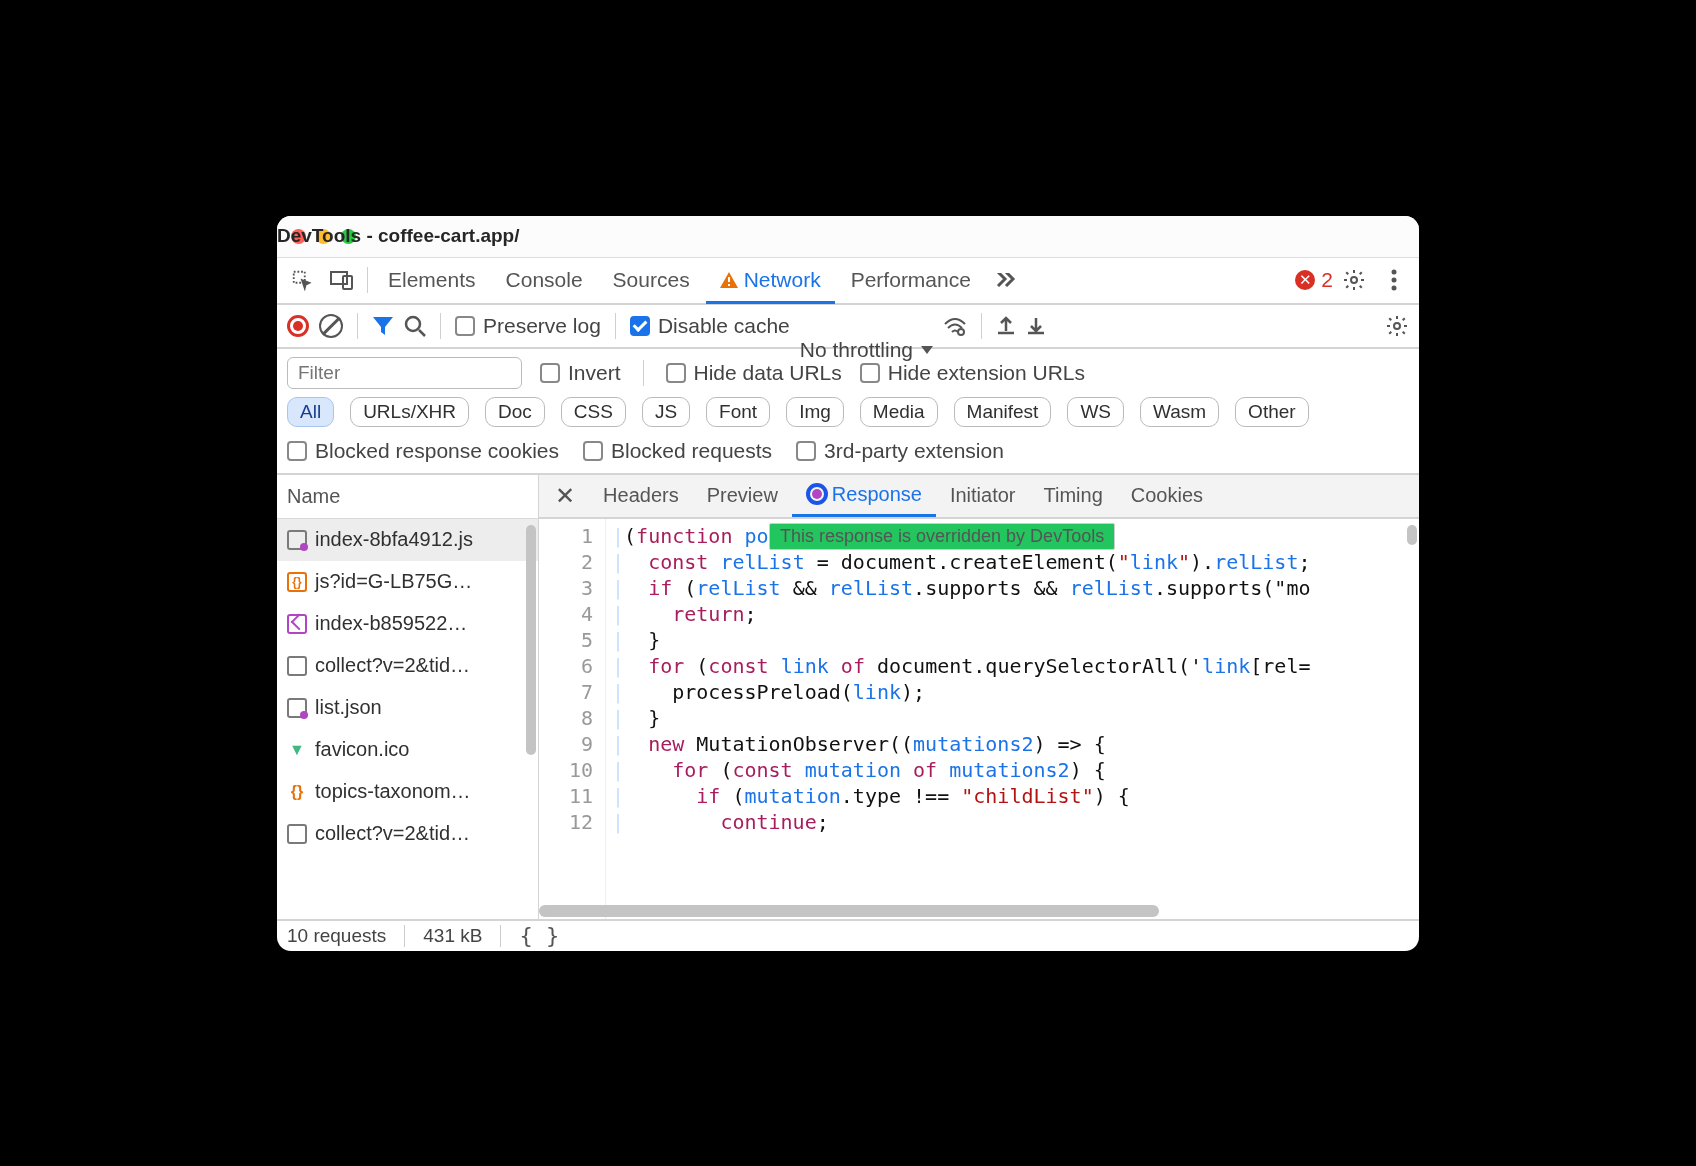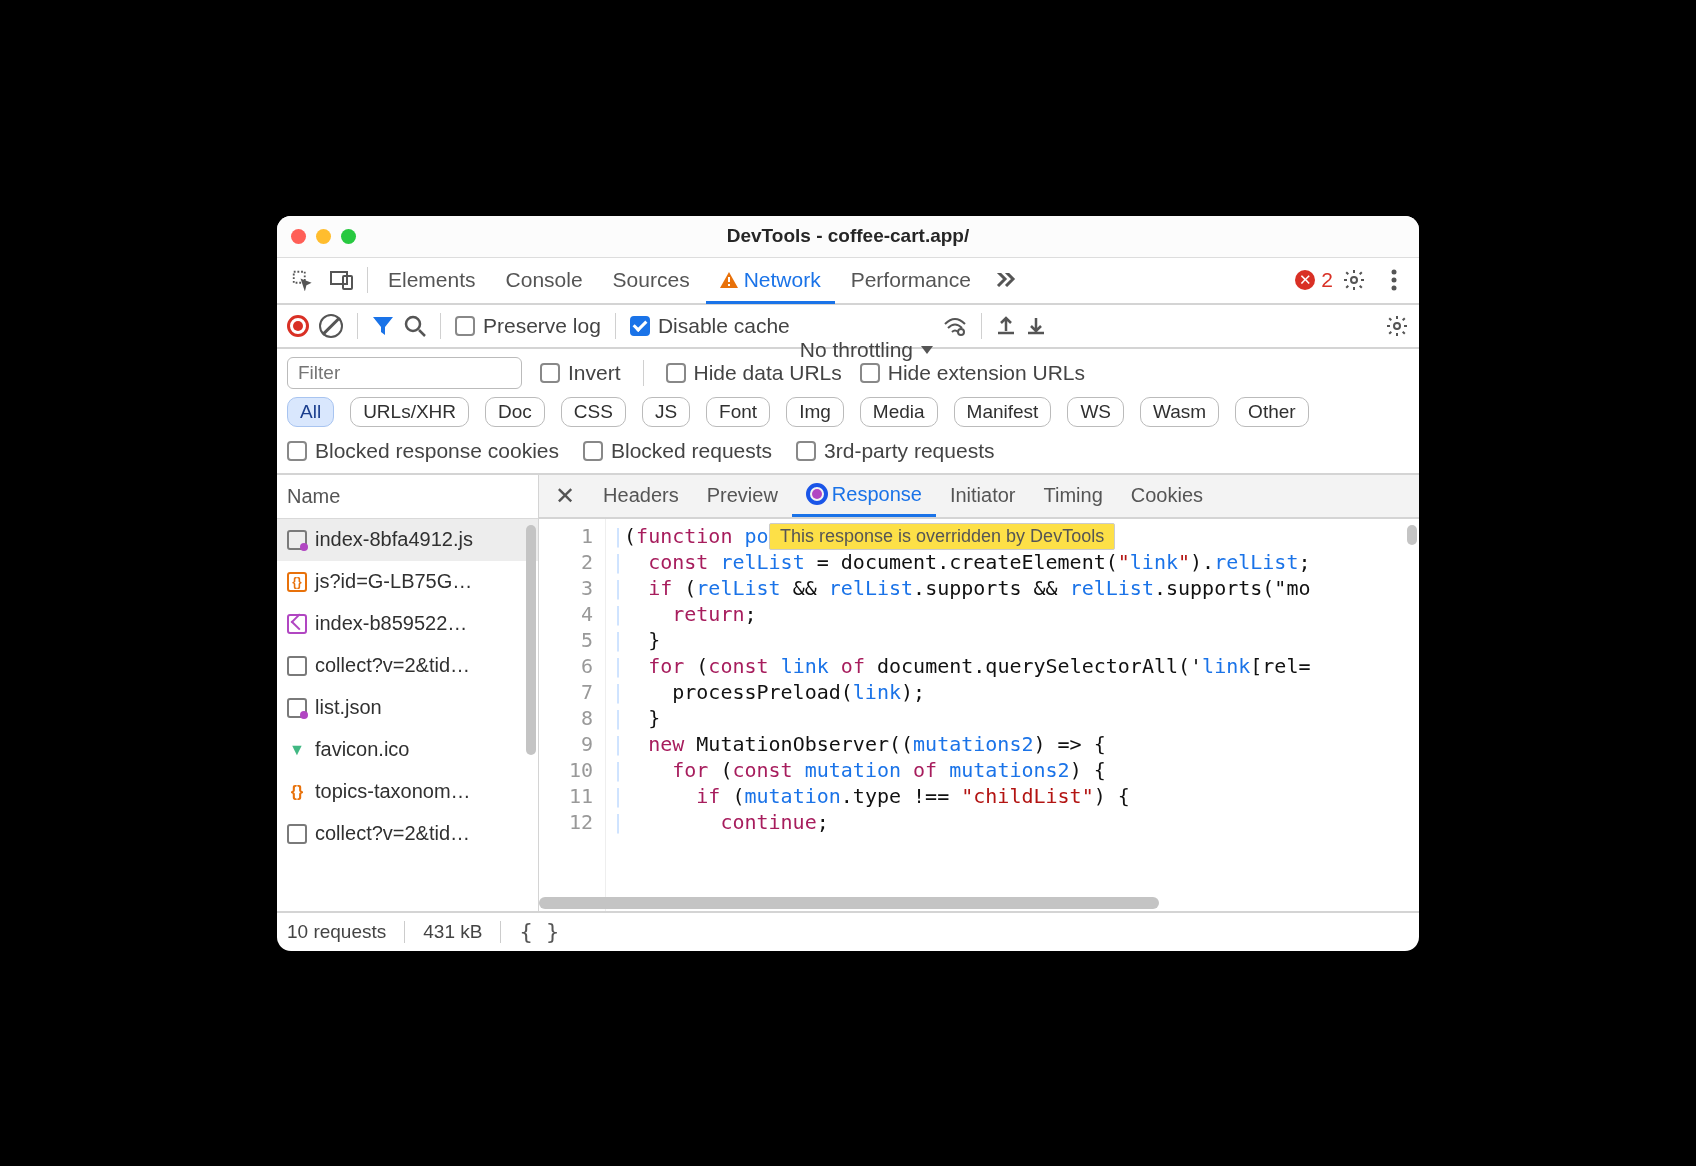--- a/index.html
+++ b/index.html
@@ -29,21 +29,21 @@
   display: flex;
   align-items: center;
   padding: 0 14px;
   border-bottom: 1px solid #ddd;
   position: relative;
   background: #fcfcfc;
 }
 .traffic { display:flex; gap:10px; }
 .dot { width:15px; height:15px; border-radius:50%; }
 .dot.red{background:#ff5f57;} .dot.yel{background:#ffbd2e;} .dot.grn{background:#28c940;}
-.titlebar .title { position:absolute; left:0; right:0; text-align:center; font-weight:600; color:#262626; font-size:19px;}
+.titlebar .title { position:absolute; left:0; right:0; font-weight:600; color:#262626; font-size:19px;}
 .tabstrip {
   height:47px; display:flex; align-items:center; border-bottom:2px solid #d4d4d4;
   padding: 0 6px; gap:2px;
 }
 .ticon { width:38px; height:40px; display:flex; align-items:center; justify-content:center; color:#555; }
 .divider { width:1px; height:26px; background:#d0d0d0; margin:0 4px;}
 .tab { padding:0 14px; height:45px; display:flex; align-items:center; color:#555; gap:6px; cursor:pointer;}
 .tab.active { color:#1a73e8; border-bottom:3px solid #1a73e8; margin-bottom:-2px;}
 .warn-tri{ color:#e8710a; }
 .spacer{flex:1;}
@@ -91,26 +91,26 @@
 .right{flex:1;display:flex;flex-direction:column;overflow:hidden;position:relative;}
 .dtabs{height:44px;display:flex;align-items:center;border-bottom:2px solid #d4d4d4;padding:0 6px;gap:4px;background:#f3f3f3;}
 .dtabs .close{font-size:24px;color:#555;padding:0 10px;cursor:pointer;}
 .dtab{padding:0 14px;height:42px;display:flex;align-items:center;color:#555;cursor:pointer;font-size:20px;}
 .dtab.active{color:#1a73e8;border-bottom:3px solid #1a73e8;margin-bottom:-2px;}
 .dtab .ring{width:22px;height:22px;border-radius:50%;border:4px solid #1a55e8;margin-right:4px;display:flex;align-items:center;justify-content:center;}
 .dtab .ring::after{content:"";width:10px;height:10px;border-radius:50%;background:#b146c2;}
 .code-area{flex:1;display:flex;overflow:hidden;font-family:Menlo,Consolas,monospace;font-size:20px;position:relative;}
 .gutter{width:66px;text-align:right;padding:4px 12px 4px 4px;color:#999;line-height:26px;background:#fff;}
 .code{flex:1;padding:4px 0 4px 6px;line-height:26px;white-space:pre;color:#111;overflow:hidden;border-left:1px solid #eee;}
-.tooltip{position:absolute;top:4px;left:230px;background:#fde047;border:1px solid #ccc;padding:2px 10px;color:#555;font-family:-apple-system,sans-serif;font-size:18px;border-radius:2px;}
+.tooltip{position:absolute;top:4px;left:230px;background:#22c55e;border:1px solid #ccc;padding:2px 10px;color:#555;font-family:-apple-system,sans-serif;font-size:18px;border-radius:2px;}
 .kw{color:#a71d5d;} .fn{color:#1a73e8;} .str{color:#b31412;}
 .hscroll{position:absolute;bottom:2px;left:0;height:12px;width:620px;background:#c4c4c4;border-radius:6px;}
 .vscroll{position:absolute;right:2px;top:6px;width:10px;height:20px;background:#c4c4c4;border-radius:5px;}
 
-.status{height:40px;border-top:2px solid #d4d4d4;display:flex;align-items:center;padding:0 10px;gap:18px;color:#444;font-size:19px;}
+.status{height:32px;border-top:2px solid #d4d4d4;display:flex;align-items:center;padding:0 10px;gap:18px;color:#444;font-size:19px;}
 .status .sep{width:1px;height:22px;background:#ccc;}
 .curly{font-family:monospace;font-size:22px;color:#555;}
 
 svg{display:block;}
 </style>
 </head>
 <body>
 
 <div class="window">
 
@@ -270,21 +270,21 @@
     <label class="chk">
         <span class="chkbox"></span>
         <span>Blocked response cookies</span>
       </label>
     <label class="chk">
         <span class="chkbox"></span>
         <span>Blocked requests</span>
       </label>
     <label class="chk">
         <span class="chkbox"></span>
-        <span>3rd-party requests</span>
+        <span>3rd-party extension</span>
       </label>
   </div>
 
   <div class="main">
     <div class="left">
       <div class="left-head">Name</div>
       <div class="left-wrap">
         <div id="reqlist">
             <div class="req selected">
               <span class="fi js"></span>

